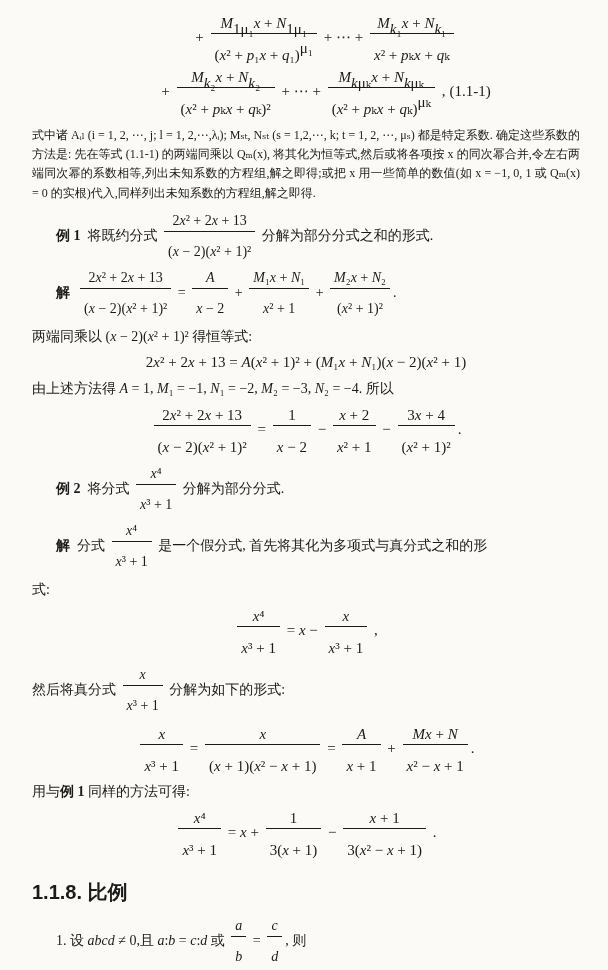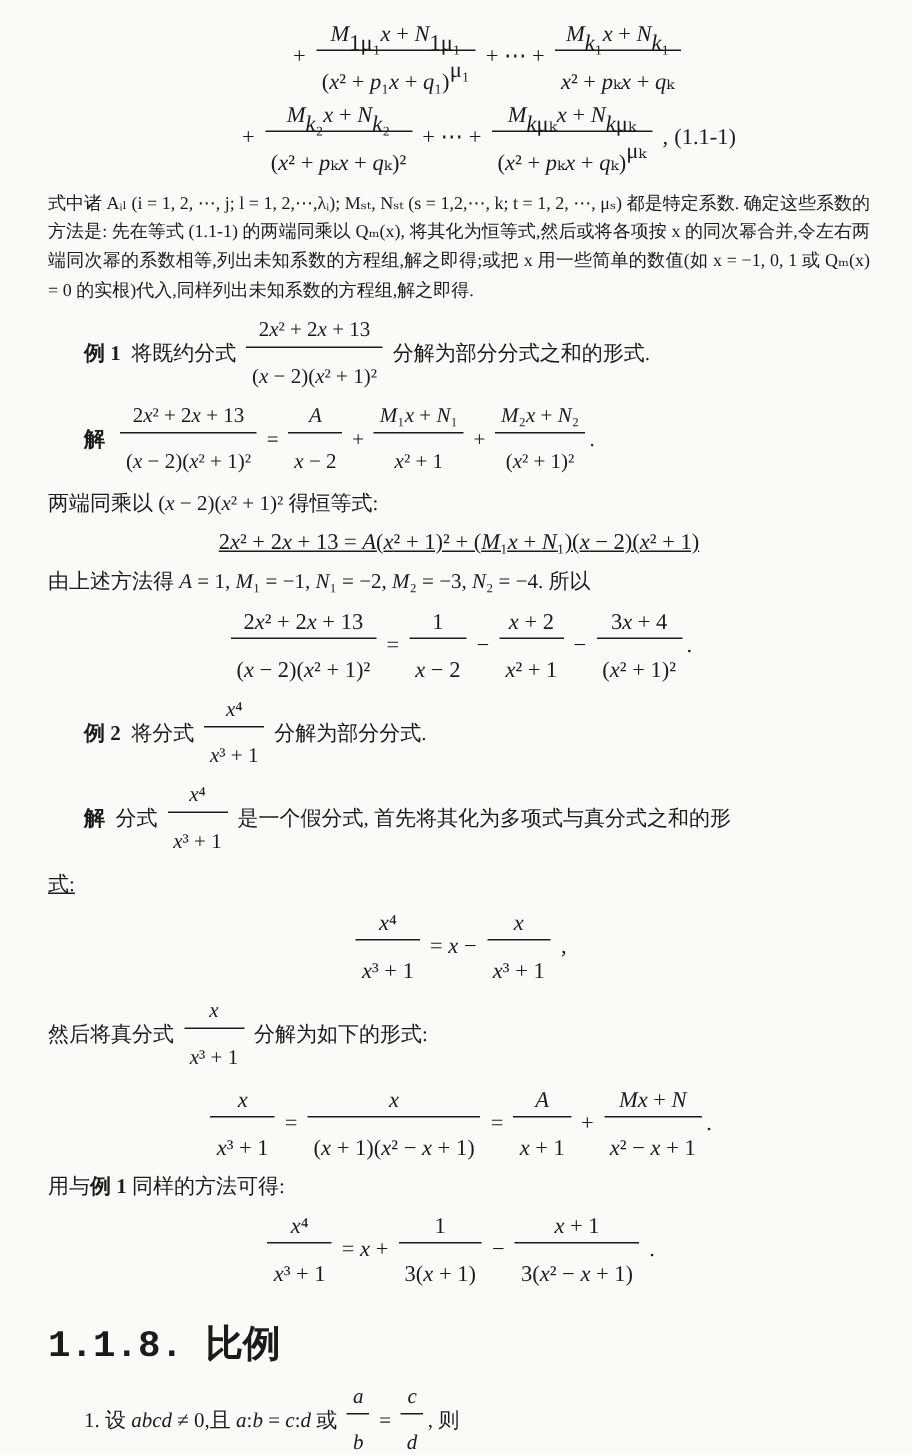--- a/index.html
+++ b/index.html
@@ -56,26 +56,26 @@
   .text-line {
     font-size: 14px;
     margin: 7px 0;
   }
   .indent { padding-left: 24px; }
   .math-line { margin: 10px 0; }
   .eq-center {
     text-align: center;
     margin: 8px 0;
   }
-  .tight { margin: 4px 0; text-decoration: underline; }
+  .tight { margin: 4px 0; }
   .section-heading {
-    font-size: 25px;
+    font-size: 20px;
     font-weight: bold;
     margin: 20px 0 12px 0;
-    font-family: Liberation Mono, monospace;
+    font-family: Liberation Sans, sans-serif;
   }
   .footer {
     margin-top: 16px;
     font-size: 15px;
     font-weight: bold;
   }
   .footer .dot { font-size: 12px; vertical-align: 1px; }
   .footer .pgnum { margin: 0 12px; }
 </style>
 </head>

